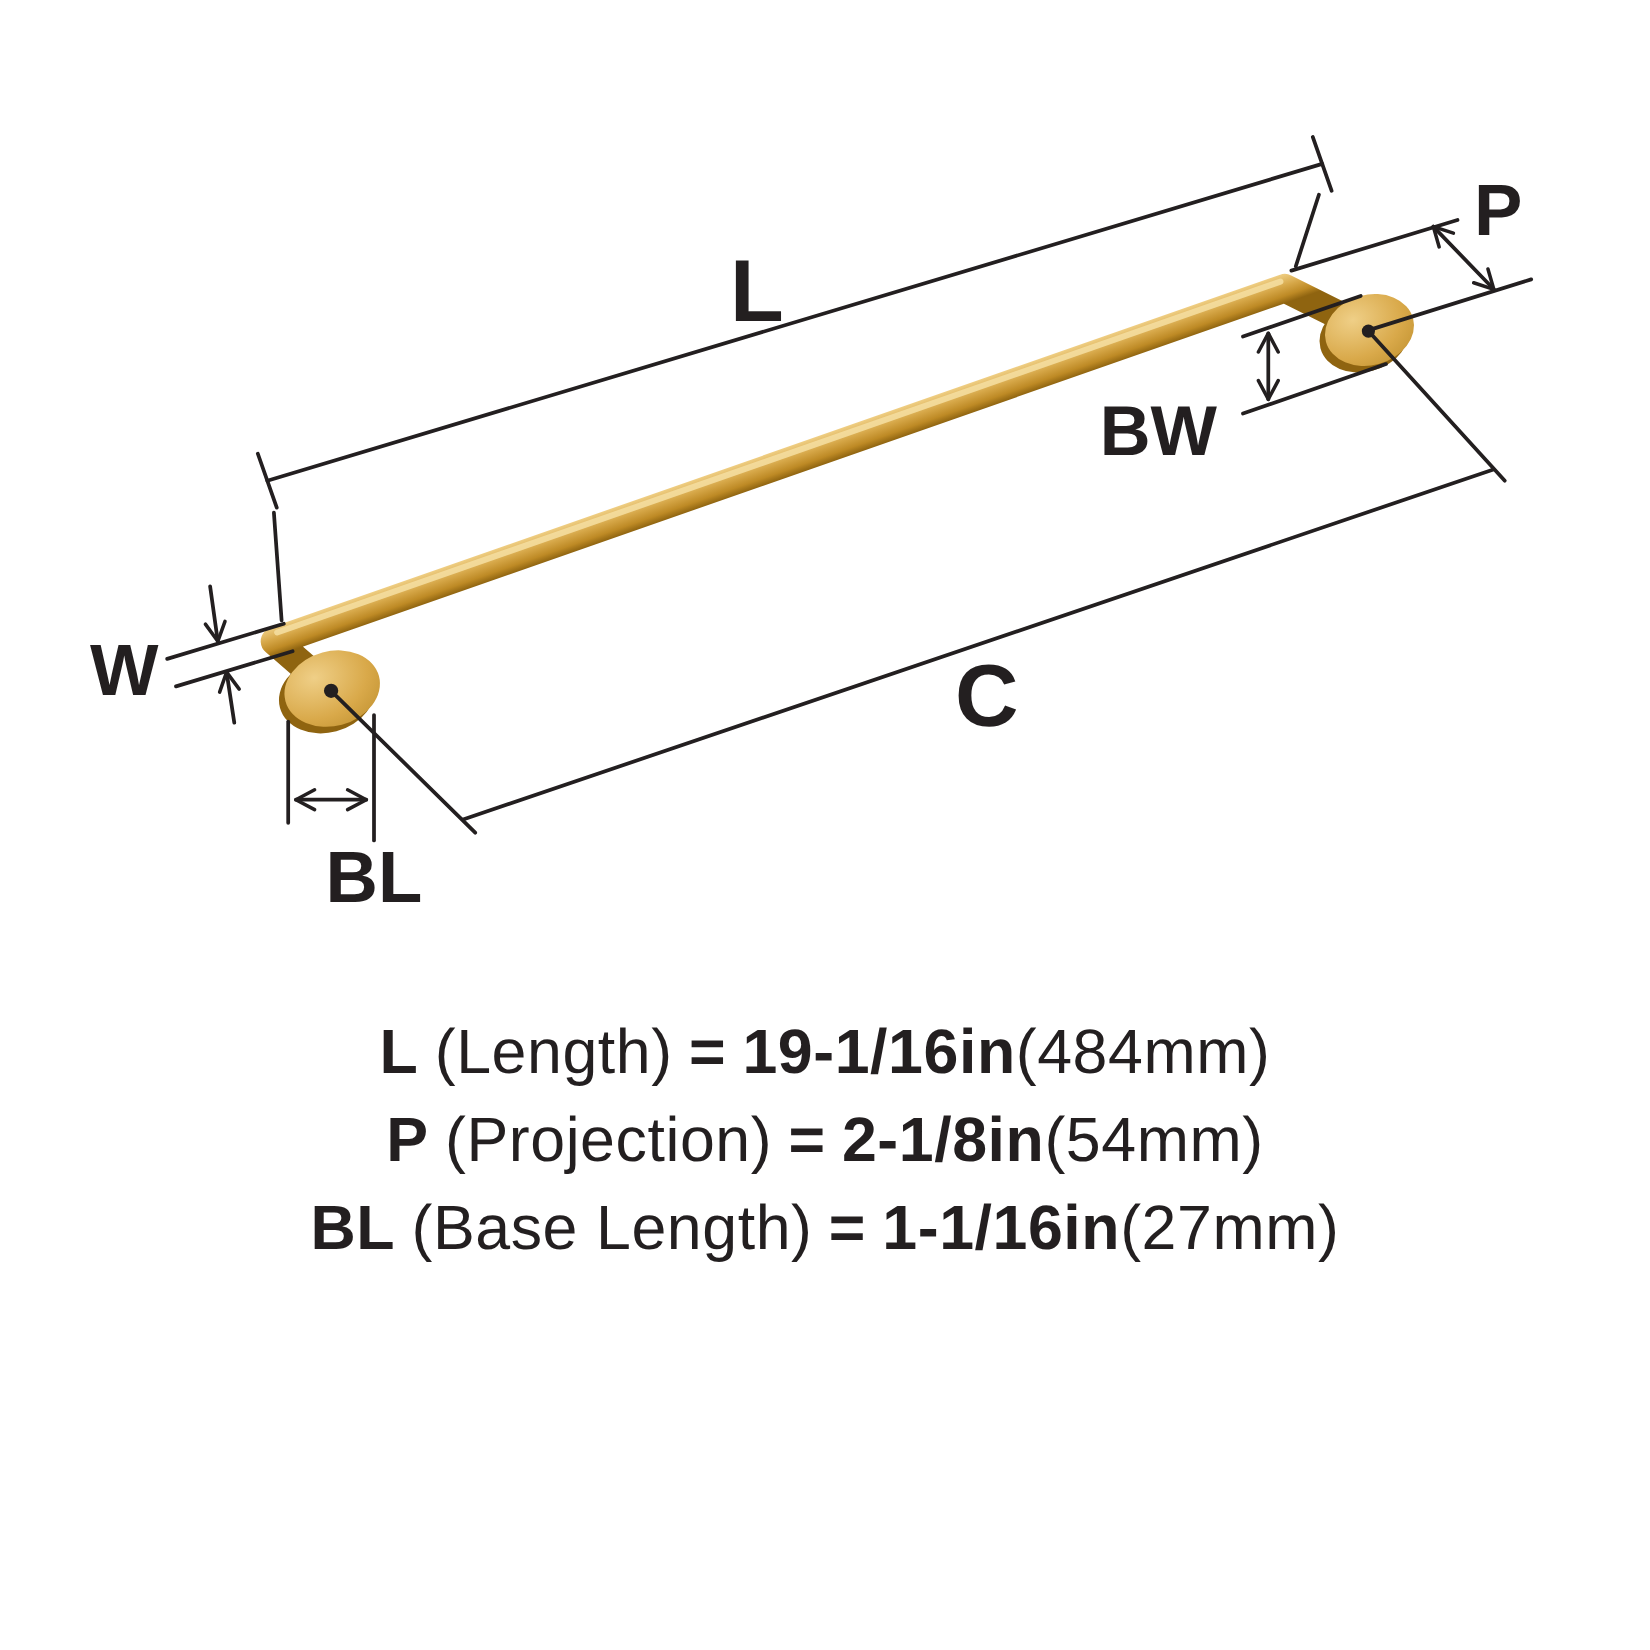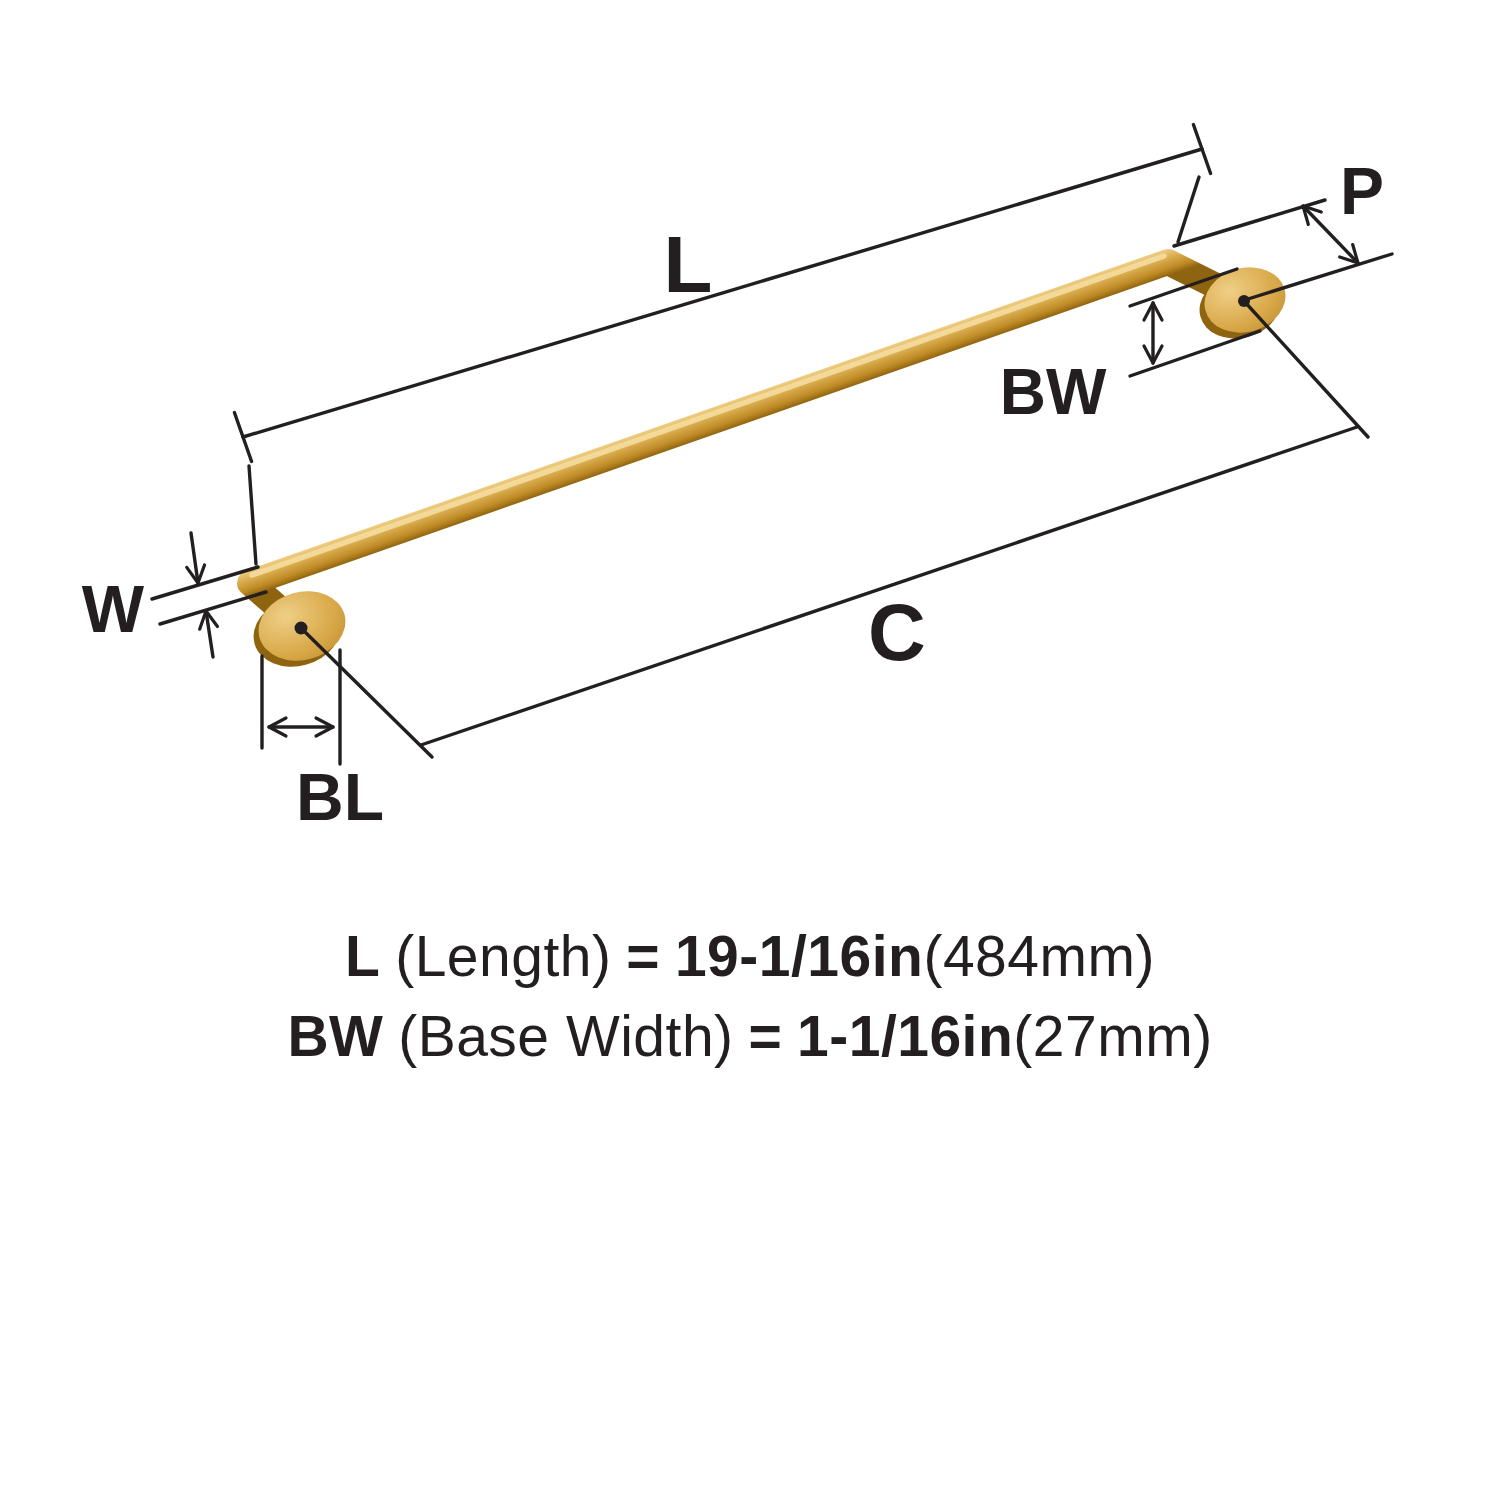--- a/index.html
+++ b/index.html
@@ -105,17 +105,20 @@
       <text class="dimlbl" x="897" y="660" text-anchor="middle" font-size="80">C</text>
       <text class="dimlbl" x="340" y="820" text-anchor="middle" font-size="66">BL</text>
     </g>
   </svg>
 
   <div class="legend">
     <div class="lrow">
       <span class="b m-r">L</span><span class="m-r">(Length)</span><span class="b m-r">=</span><span class="b">19-1/16in</span><span>(484mm)</span>
     </div>
     <div class="lrow">
-      <span class="b m-r">BW</span><span class="m-r">(Base Width)</span><span class="b m-r">=</span><span class="b">1-1/16in</span><span>(27mm)</span>
+      <span class="b m-r">P</span><span class="m-r">(Projection)</span><span class="b m-r">=</span><span class="b">2-1/8in</span><span>(54mm)</span>
+    </div>
+    <div class="lrow">
+      <span class="b m-r">BL</span><span class="m-r">(Base Length)</span><span class="b m-r">=</span><span class="b">1-1/16in</span><span>(27mm)</span>
     </div>
   </div>
 
 </div>
 
 </body></html>

